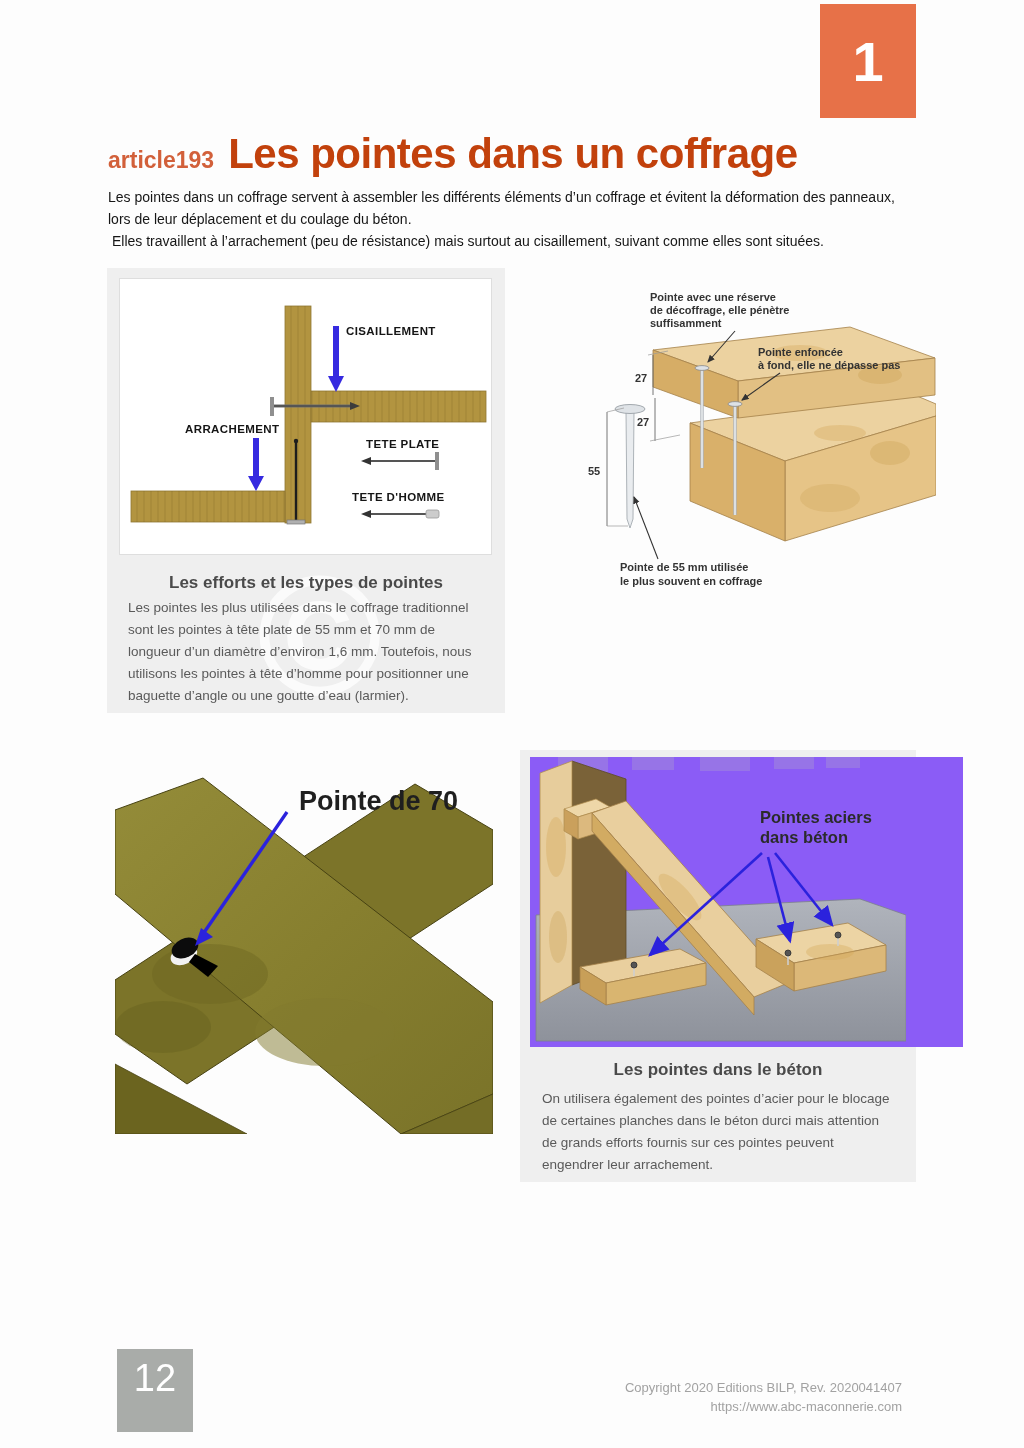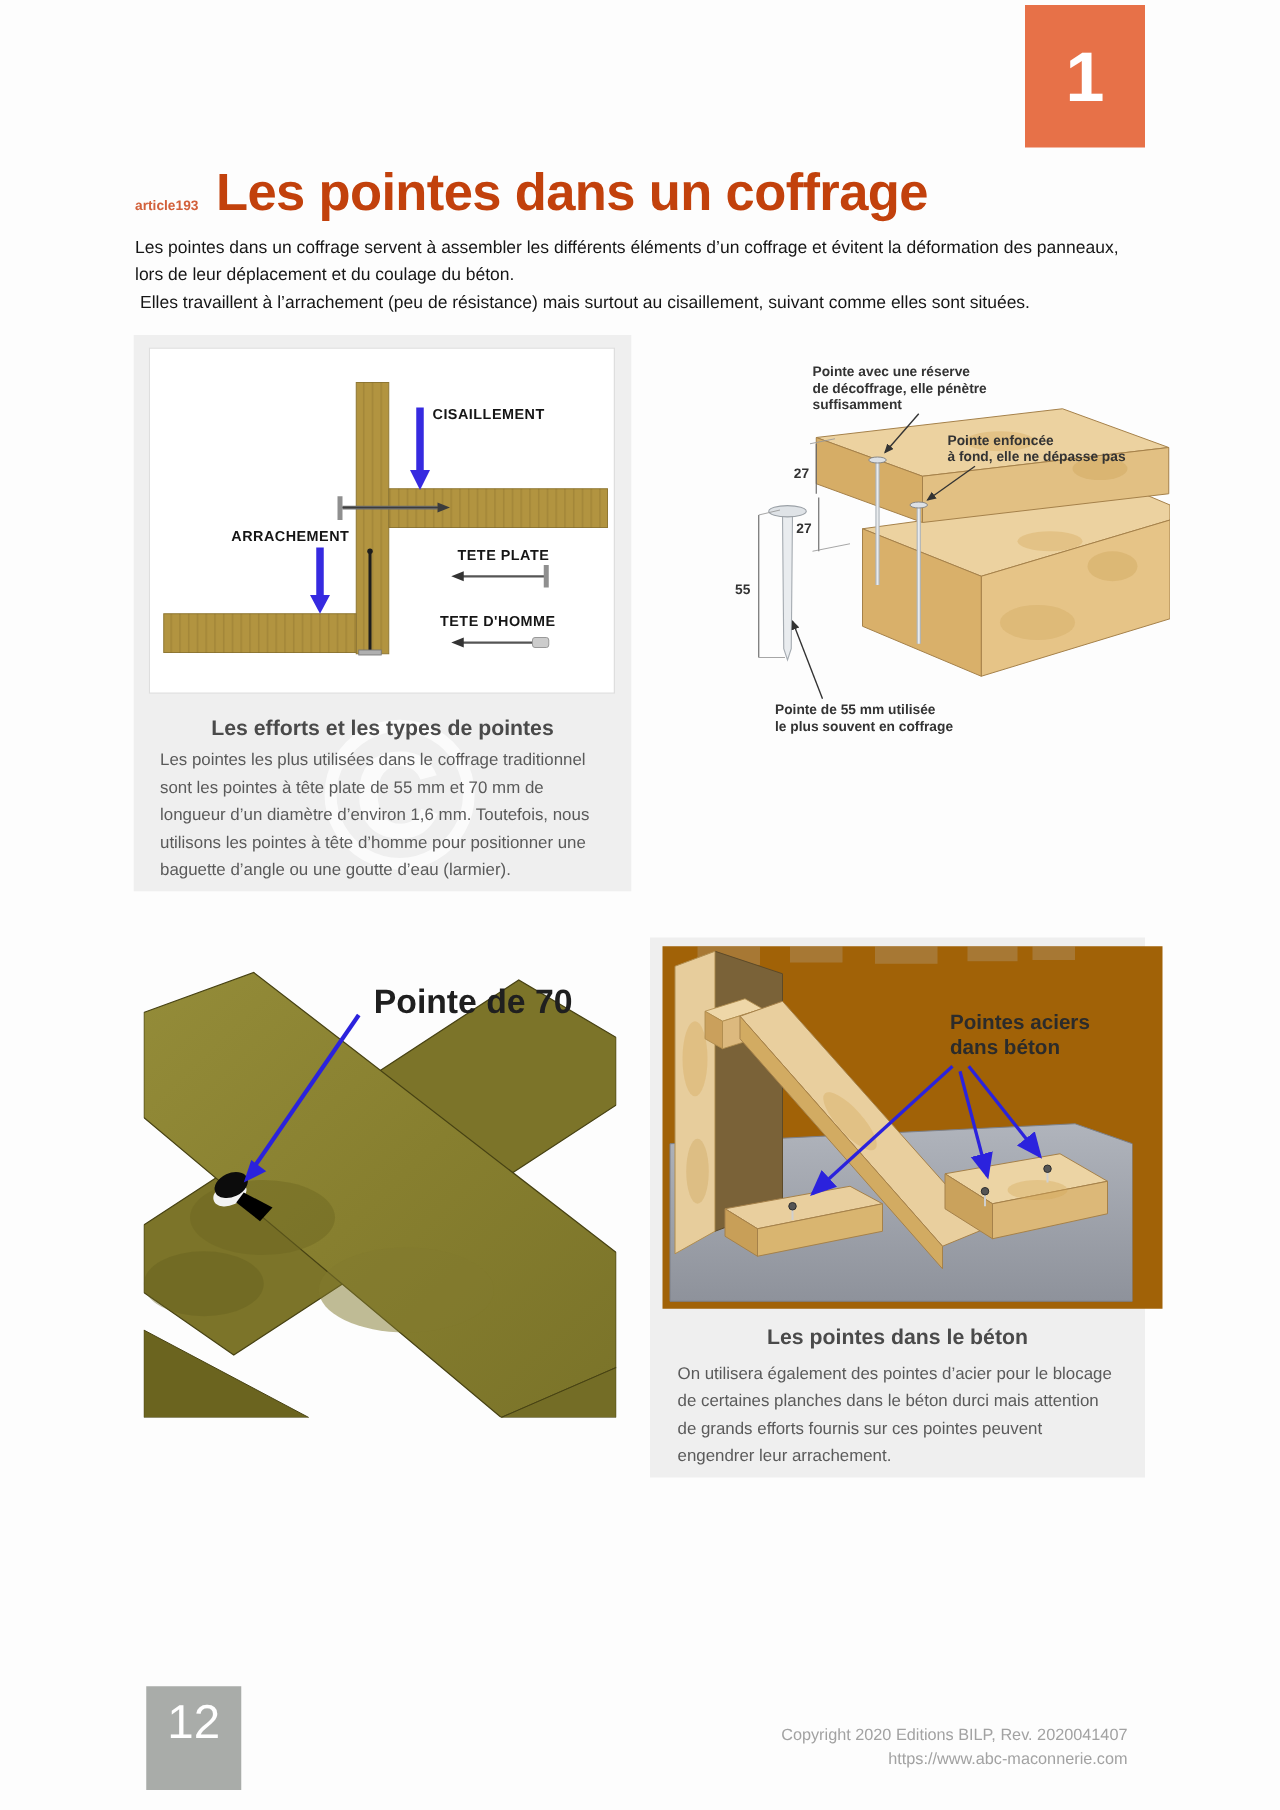--- a/index.html
+++ b/index.html
@@ -9,21 +9,21 @@
 
   
   #band{left:2px;right:2px;top:7px;height:108px;background:#a8aba8;}
   #chapter-title{left:110px;bottom:16px;color:#ffffff;font-size:21px;font-weight:bold;letter-spacing:.2px;}
   #chapter-box{left:820px;top:4px;width:96px;height:114px;background:#e77148;
                display:flex;align-items:center;justify-content:center;}
   #chapter-box span{color:#fff;font-size:56px;font-weight:bold;}
 
   
   #article-row{left:108px;top:130px;display:flex;align-items:baseline;gap:14px;white-space:nowrap;}
-  #article-tag{color:#d2603a;font-size:11px;font-weight:bold;}
+  #article-tag{color:#d2603a;font-size:23px;font-weight:bold;}
   #article-title{color:#c2410c;font-size:42px;font-weight:bold;letter-spacing:-0.5px;}
 
   
   #intro{left:108px;top:186px;width:812px;color:#161616;font-size:14px;line-height:22px;}
   #intro p{margin:0;}
   #intro p.p2{text-indent:4px;}
 
   
   .figbox{background:#efefef;}
   #fig1-box{left:107px;top:268px;width:398px;height:445px;}
@@ -32,21 +32,21 @@
   .cap-text{color:#5a5a5a;font-size:13.5px;line-height:22px;}
   #fig1-cap-title{top:284px;margin-top:21px;}
   #fig1-cap-text{left:21px;width:358px;top:329px;}
   #fig1-watermark{left:150px;top:270px;font-size:170px;color:rgba(255,255,255,.75);font-weight:bold;pointer-events:none;}
 
   #fig2-wrap{left:580px;top:283px;width:356px;height:320px;}
 
   #fig3-wrap{left:115px;top:772px;width:378px;height:362px;}
 
   #fig4-box{left:520px;top:750px;width:396px;height:432px;}
-  #fig4-canvas{left:10px;top:7px;width:400px;height:290px;background:#a16207;}
+  #fig4-canvas{left:10px;top:7px;width:433px;height:290px;background:#8b5cf6;}
   #fig4-cap-title{top:310px;}
   #fig4-cap-text{left:22px;width:352px;top:338px;}
 
   
   #page-num-box{left:117px;top:1349px;width:76px;height:83px;background:#a9aca9;
                 display:flex;justify-content:center;}
   #page-num-box span{color:#fff;font-size:38px;margin-top:8px;}
   #copyright{left:520px;top:1378px;width:382px;text-align:right;color:#a2a2a2;font-size:13px;line-height:19px;}
 
   svg text{font-family:"Liberation Sans",sans-serif;}

